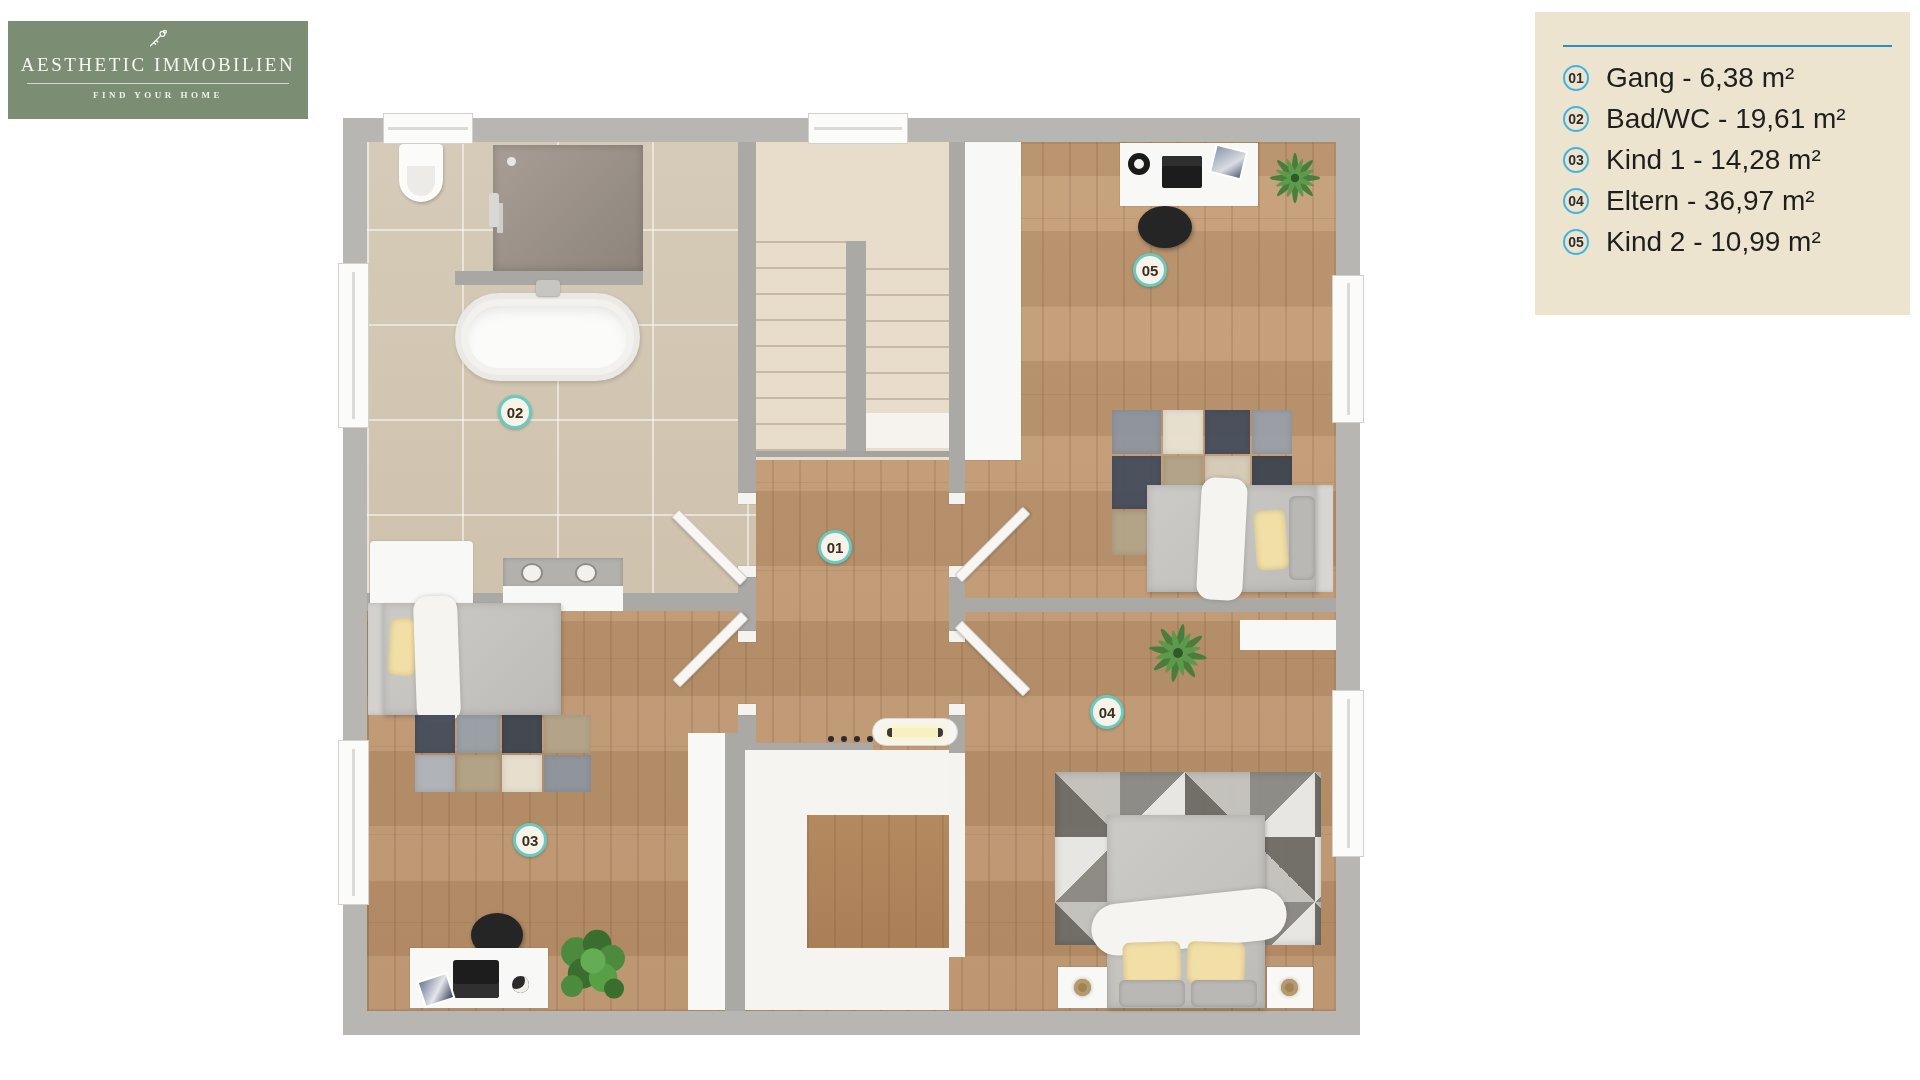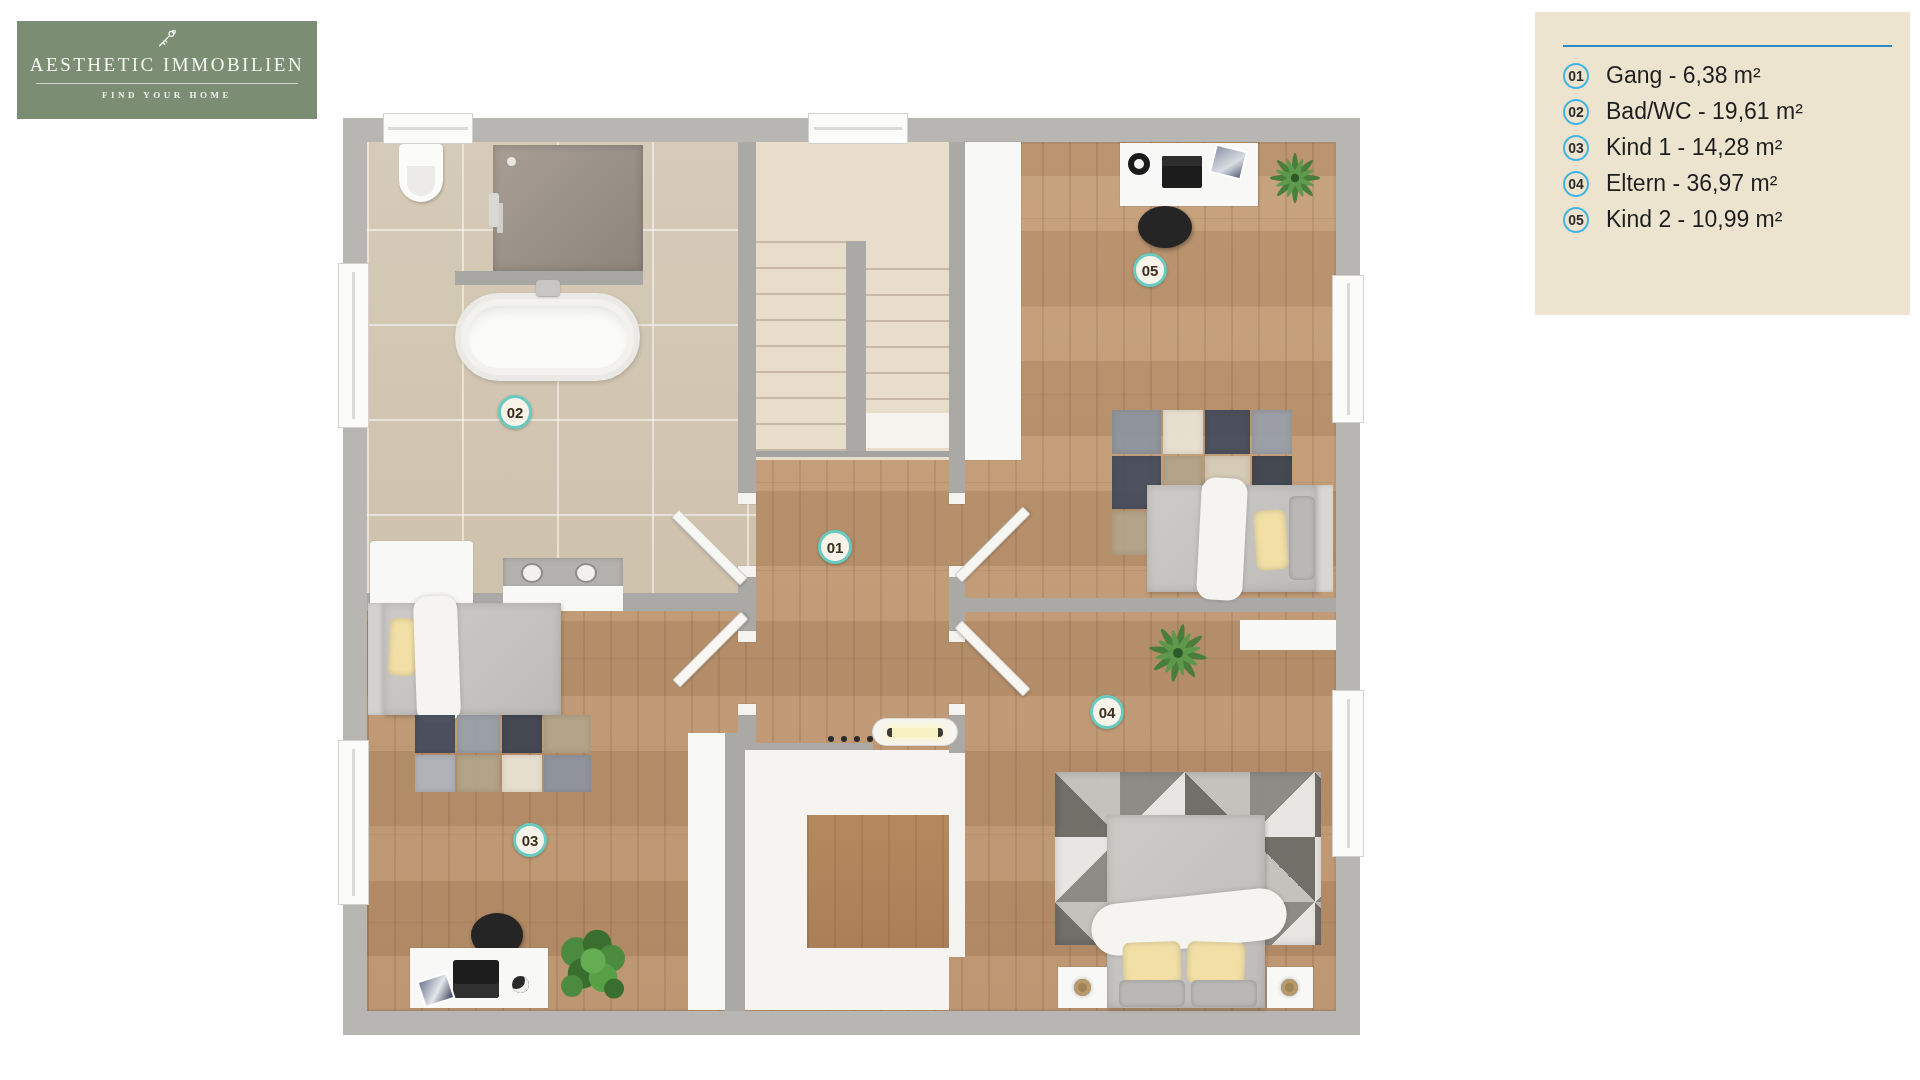--- a/index.html
+++ b/index.html
@@ -1,39 +1,39 @@
 <!DOCTYPE html>
 <html><head>
 <meta charset="utf-8">
 <style>
   html,body{margin:0;padding:0;background:#ffffff;}
   .canvas{position:relative;width:1920px;height:1080px;background:#ffffff;overflow:hidden;
           font-family:"Liberation Sans",sans-serif;}
 
   
-  .logo{position:absolute;left:17px;top:21px;width:300px;height:98px;background:#7b8e74;
+  .logo{position:absolute;left:8px;top:21px;width:300px;height:98px;background:#7b8e74;
         display:flex;flex-direction:column;align-items:center;justify-content:flex-start;
         padding-top:7px;box-sizing:border-box;color:#f6f6f2;}
   .logo-key{height:22px;margin-bottom:2px;}
   .logo-title{font-family:"Liberation Serif",serif;font-size:19px;letter-spacing:2.5px;
               white-space:nowrap;margin-top:2px;}
   .logo-divider{width:262px;height:1px;background:rgba(255,255,255,.65);margin:7px 0 6px 0;}
   .logo-tagline{font-family:"Liberation Serif",serif;font-size:9px;letter-spacing:3.5px;
                 font-weight:bold;color:#eef0ea;}
 
   
   .legend{position:absolute;left:1535px;top:12px;width:375px;height:303px;background:#ece4cf;
           box-sizing:border-box;padding:20px 14px 0 28px;}
   .legend-title{color:#1478b8;font-size:28px;font-weight:bold;letter-spacing:.5px;}
   .legend-divider{height:2px;background:#2e8ac2;margin:13px 4px 15px 0;}
   .legend-row{display:flex;align-items:center;margin-bottom:9px;gap:17px;}
   .legend-circle{width:26px;height:26px;border-radius:50%;border:2px solid #41b3e0;flex:0 0 auto;
                  display:flex;align-items:center;justify-content:center;font-size:14px;
                  font-weight:bold;color:#2d2d2d;box-sizing:border-box;}
-  .legend-label{font-size:23px;color:#1e1e1e;}
+  .legend-label{font-size:28px;color:#1e1e1e;}
 
   
   .floorplan{position:absolute;left:343px;top:118px;width:1017px;height:917px;}
   .plan-frame{position:absolute;inset:0;box-sizing:border-box;border:24px solid #b7b6b3;
               background:
                 repeating-linear-gradient(90deg, rgba(92,62,35,.14) 0 2px, rgba(0,0,0,0) 2px 27px),
                 repeating-linear-gradient(0deg, rgba(0,0,0,.05) 0 1px, rgba(0,0,0,0) 1px 88px),
                 repeating-linear-gradient(0deg, rgba(255,255,255,.06) 0 55px, rgba(0,0,0,.05) 55px 130px),
                 linear-gradient(#c49d76,#b99069);
               box-shadow:inset 0 0 0 2px rgba(0,0,0,.06);}

